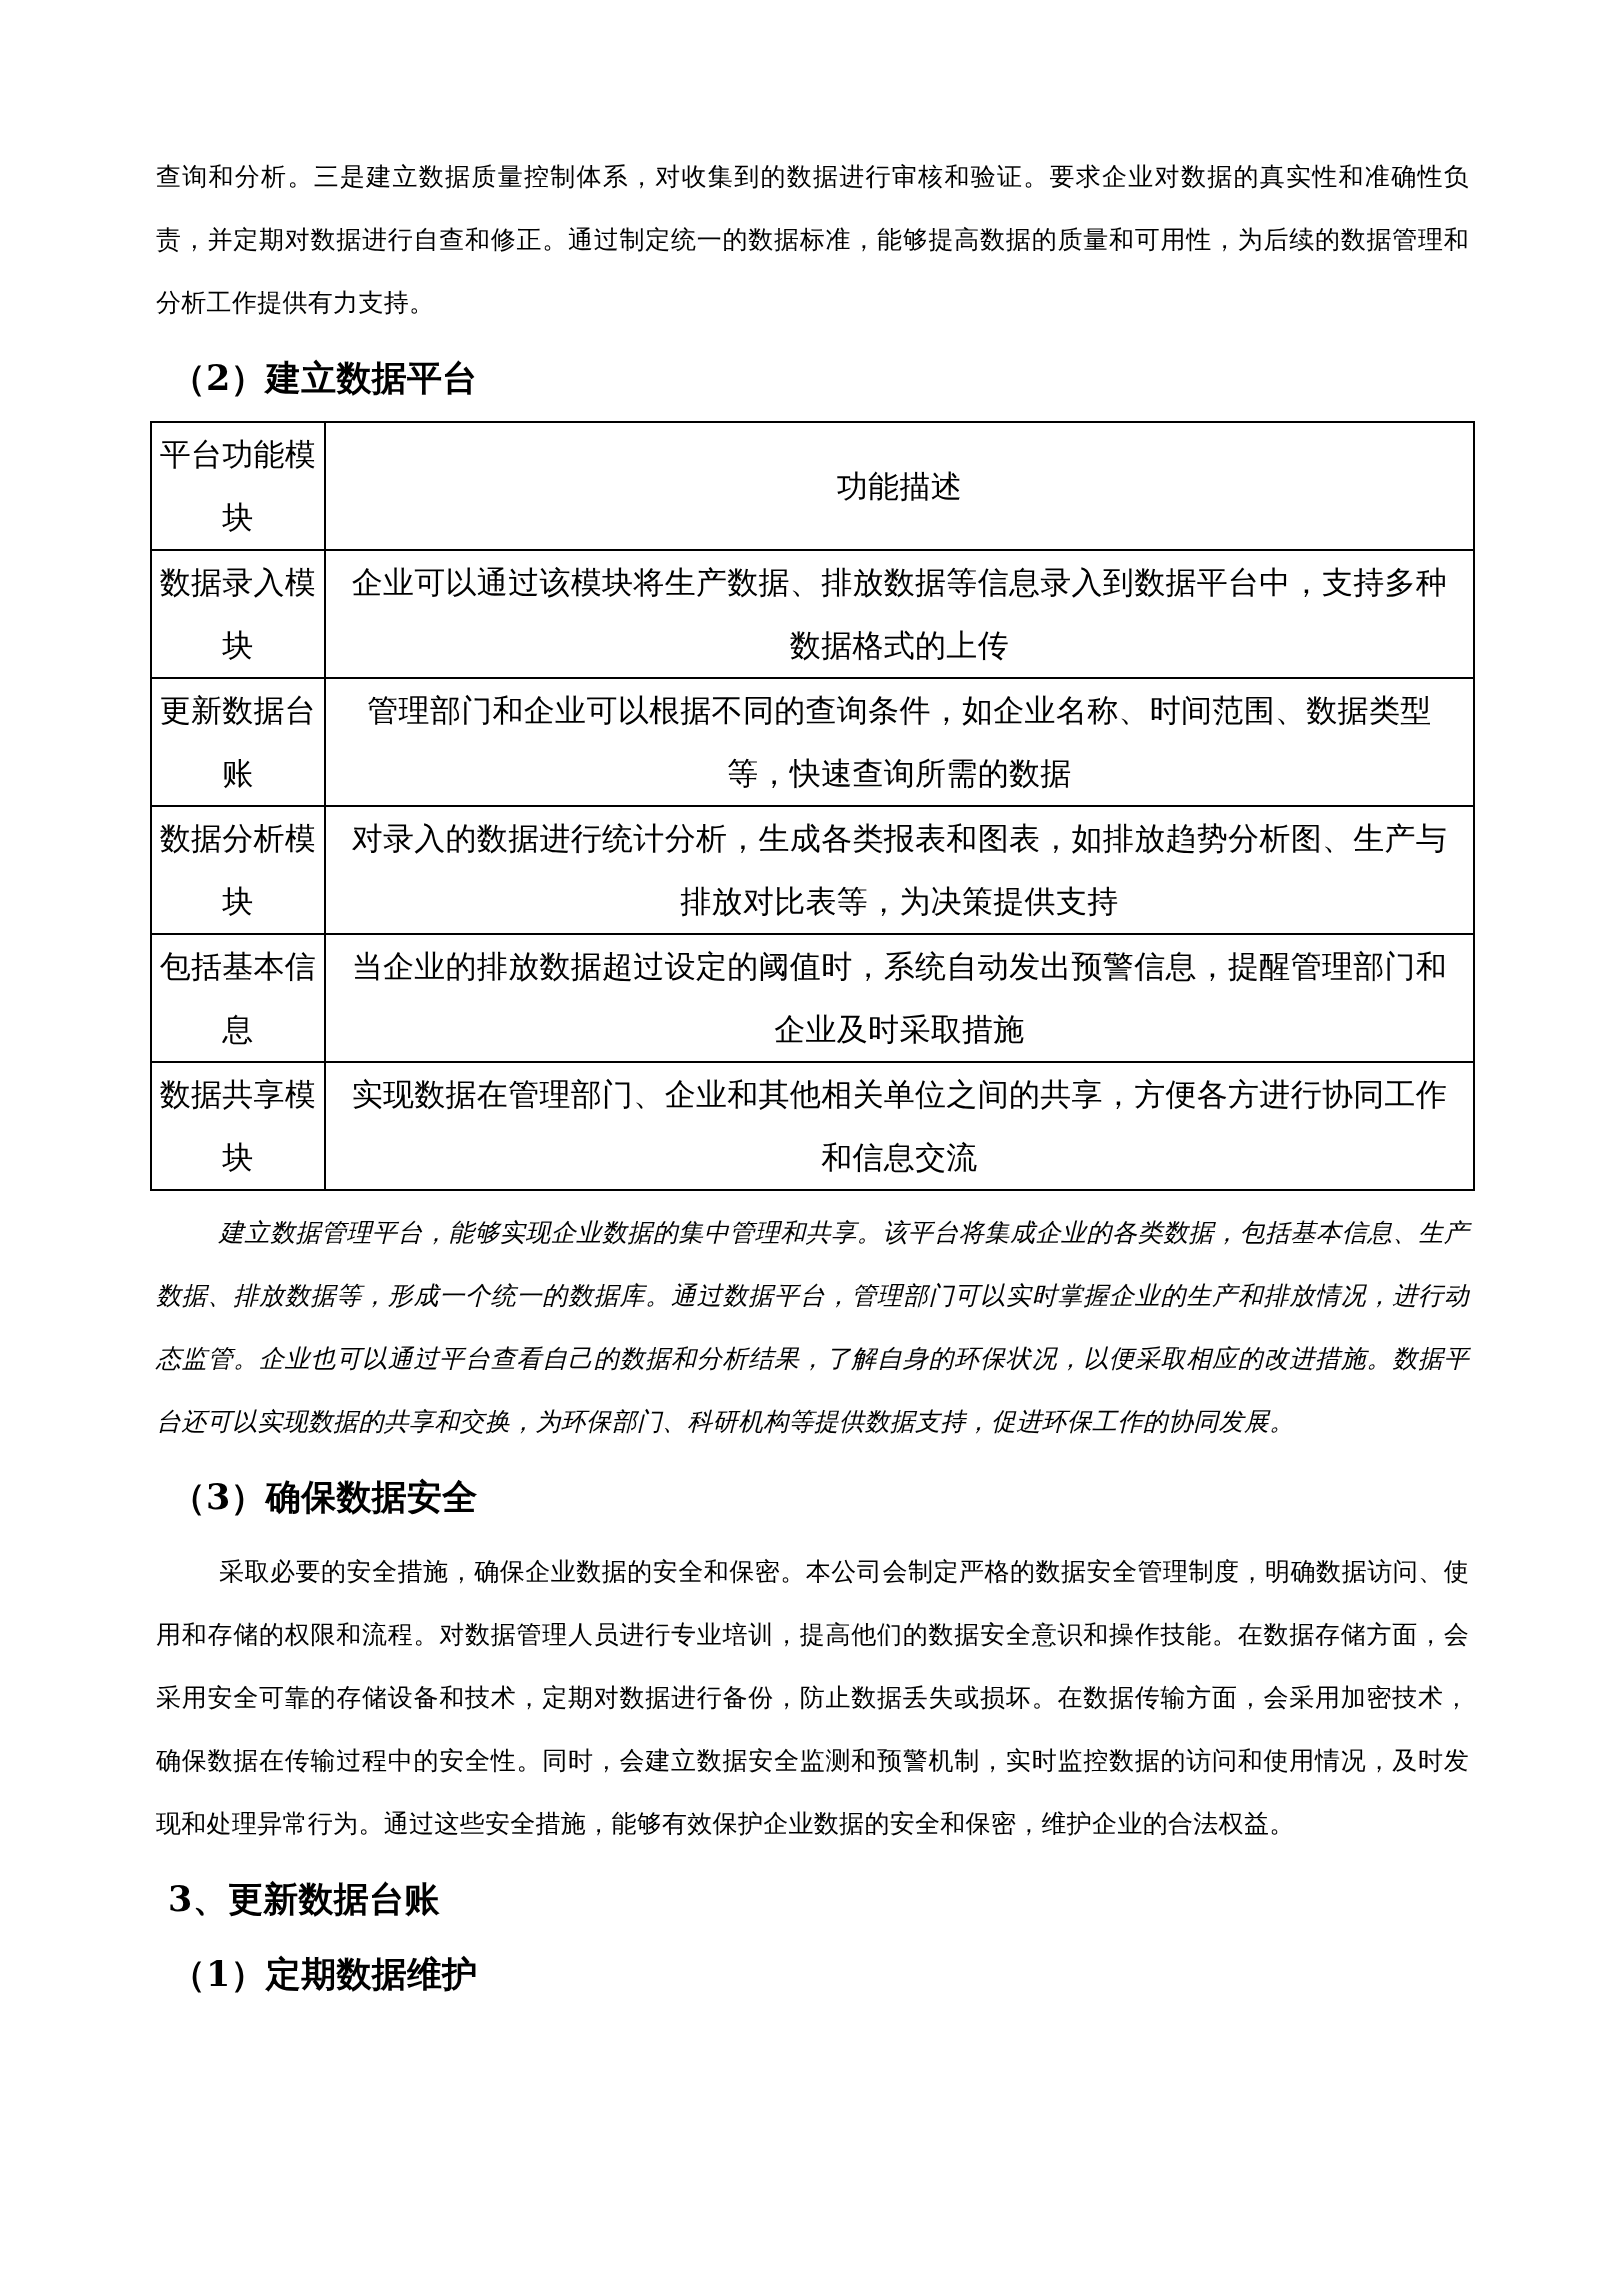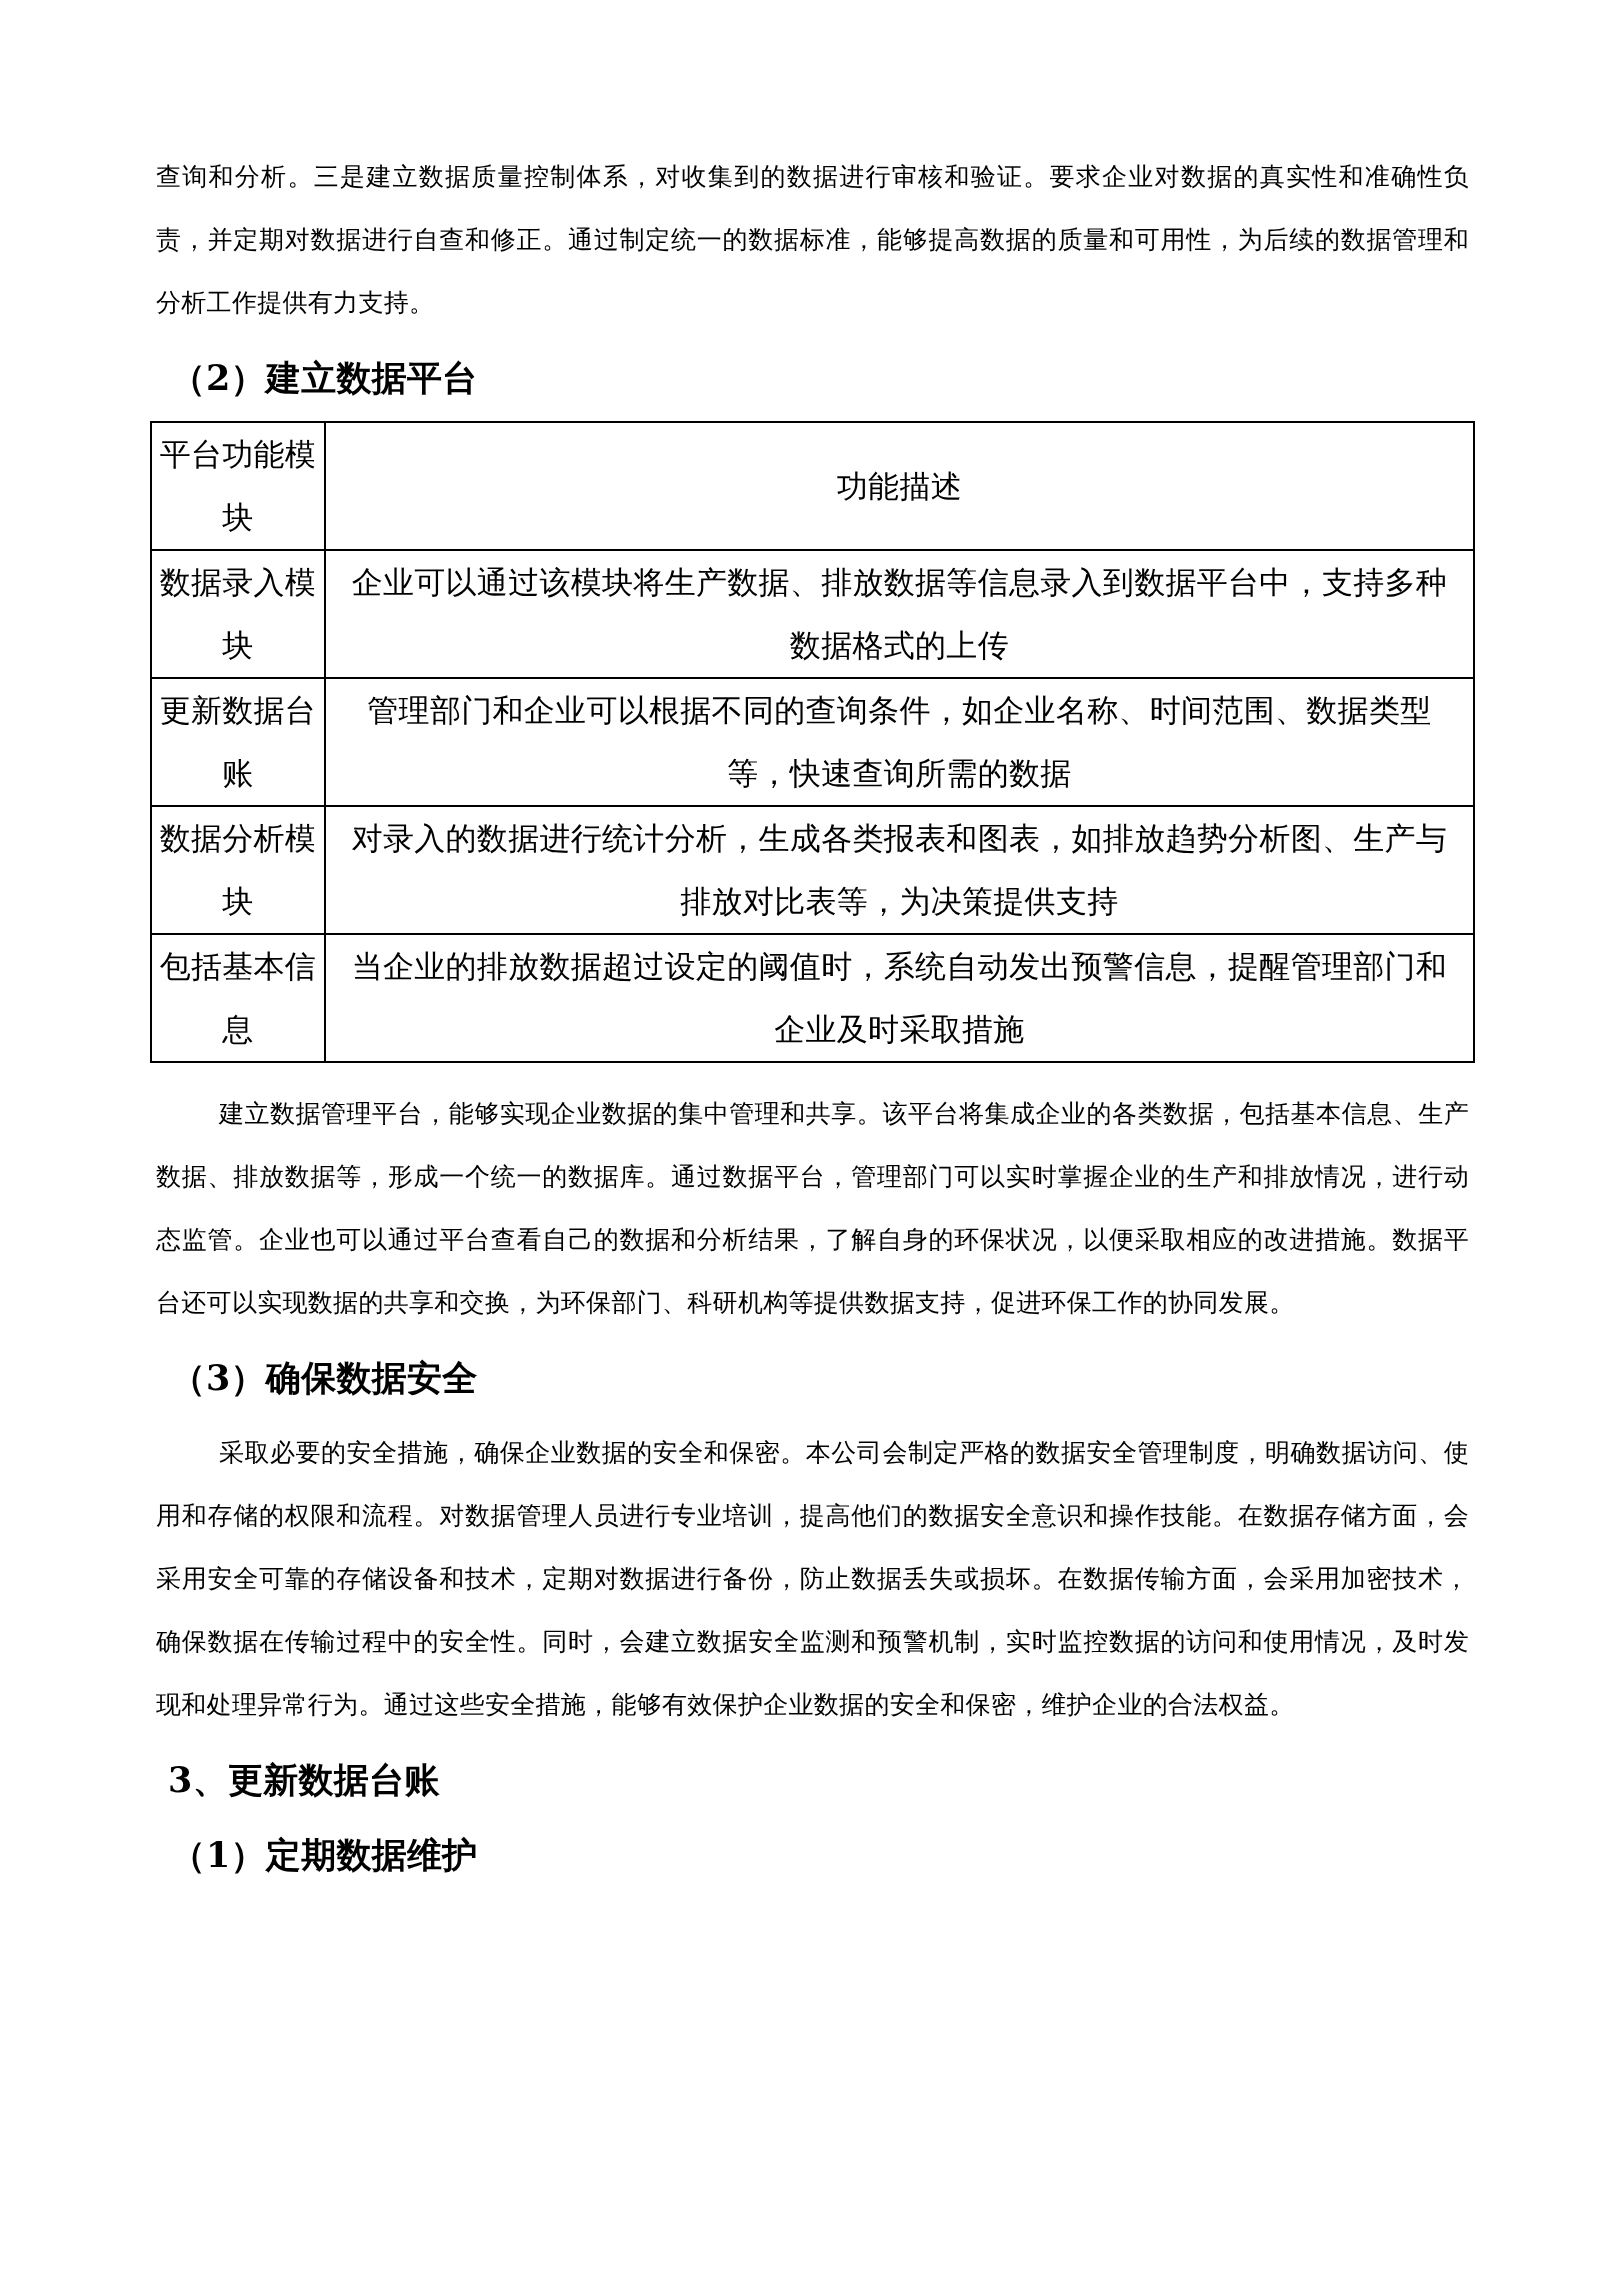--- a/index.html
+++ b/index.html
@@ -63,21 +63,22 @@
     }
     table.platform td.col-module {
       width: 157px;
       padding: 0 7.9px;
       margin-left: 8px;
     }
     table.platform td.col-desc {
       padding: 0 18.3px;
     }
     .after-table {
-      margin-top: 19px;
+      margin-top: 10px;
+      font-style: italic;
     }
   </style>
 </head>
 <body>
 
 <div class="page">
 
   <p class="para">查询和分析。三是建立数据质量控制体系，对收集到的数据进行审核和验证。要求企业对数据的真实性和准确性负责，并定期对数据进行自查和修正。通过制定统一的数据标准，能够提高数据的质量和可用性，为后续的数据管理和分析工作提供有力支持。</p>
 
   <h2 class="heading sub">（2）建立数据平台</h2>
@@ -97,20 +98,24 @@
       <td class="col-desc">管理部门和企业可以根据不同的查询条件，如企业名称、时间范围、数据类型等，快速查询所需的数据</td>
     </tr>
     <tr>
       <td class="col-module">数据分析模块</td>
       <td class="col-desc">对录入的数据进行统计分析，生成各类报表和图表，如排放趋势分析图、生产与排放对比表等，为决策提供支持</td>
     </tr>
     <tr>
       <td class="col-module">包括基本信息</td>
       <td class="col-desc">当企业的排放数据超过设定的阈值时，系统自动发出预警信息，提醒管理部门和企业及时采取措施</td>
     </tr>
+    <tr>
+      <td class="col-module">数据共享模块</td>
+      <td class="col-desc">实现数据在管理部门、企业和其他相关单位之间的共享，方便各方进行协同工作和信息交流</td>
+    </tr>
   </tbody>
     </table>
 
   <p class="para indent after-table">建立数据管理平台，能够实现企业数据的集中管理和共享。该平台将集成企业的各类数据，包括基本信息、生产数据、排放数据等，形成一个统一的数据库。通过数据平台，管理部门可以实时掌握企业的生产和排放情况，进行动态监管。企业也可以通过平台查看自己的数据和分析结果，了解自身的环保状况，以便采取相应的改进措施。数据平台还可以实现数据的共享和交换，为环保部门、科研机构等提供数据支持，促进环保工作的协同发展。</p>
 
   <h2 class="heading sub">（3）确保数据安全</h2>
 
   <p class="para indent">采取必要的安全措施，确保企业数据的安全和保密。本公司会制定严格的数据安全管理制度，明确数据访问、使用和存储的权限和流程。对数据管理人员进行专业培训，提高他们的数据安全意识和操作技能。在数据存储方面，会采用安全可靠的存储设备和技术，定期对数据进行备份，防止数据丢失或损坏。在数据传输方面，会采用加密技术，确保数据在传输过程中的安全性。同时，会建立数据安全监测和预警机制，实时监控数据的访问和使用情况，及时发现和处理异常行为。通过这些安全措施，能够有效保护企业数据的安全和保密，维护企业的合法权益。</p>
 
   <h2 class="heading">3、更新数据台账</h2>

